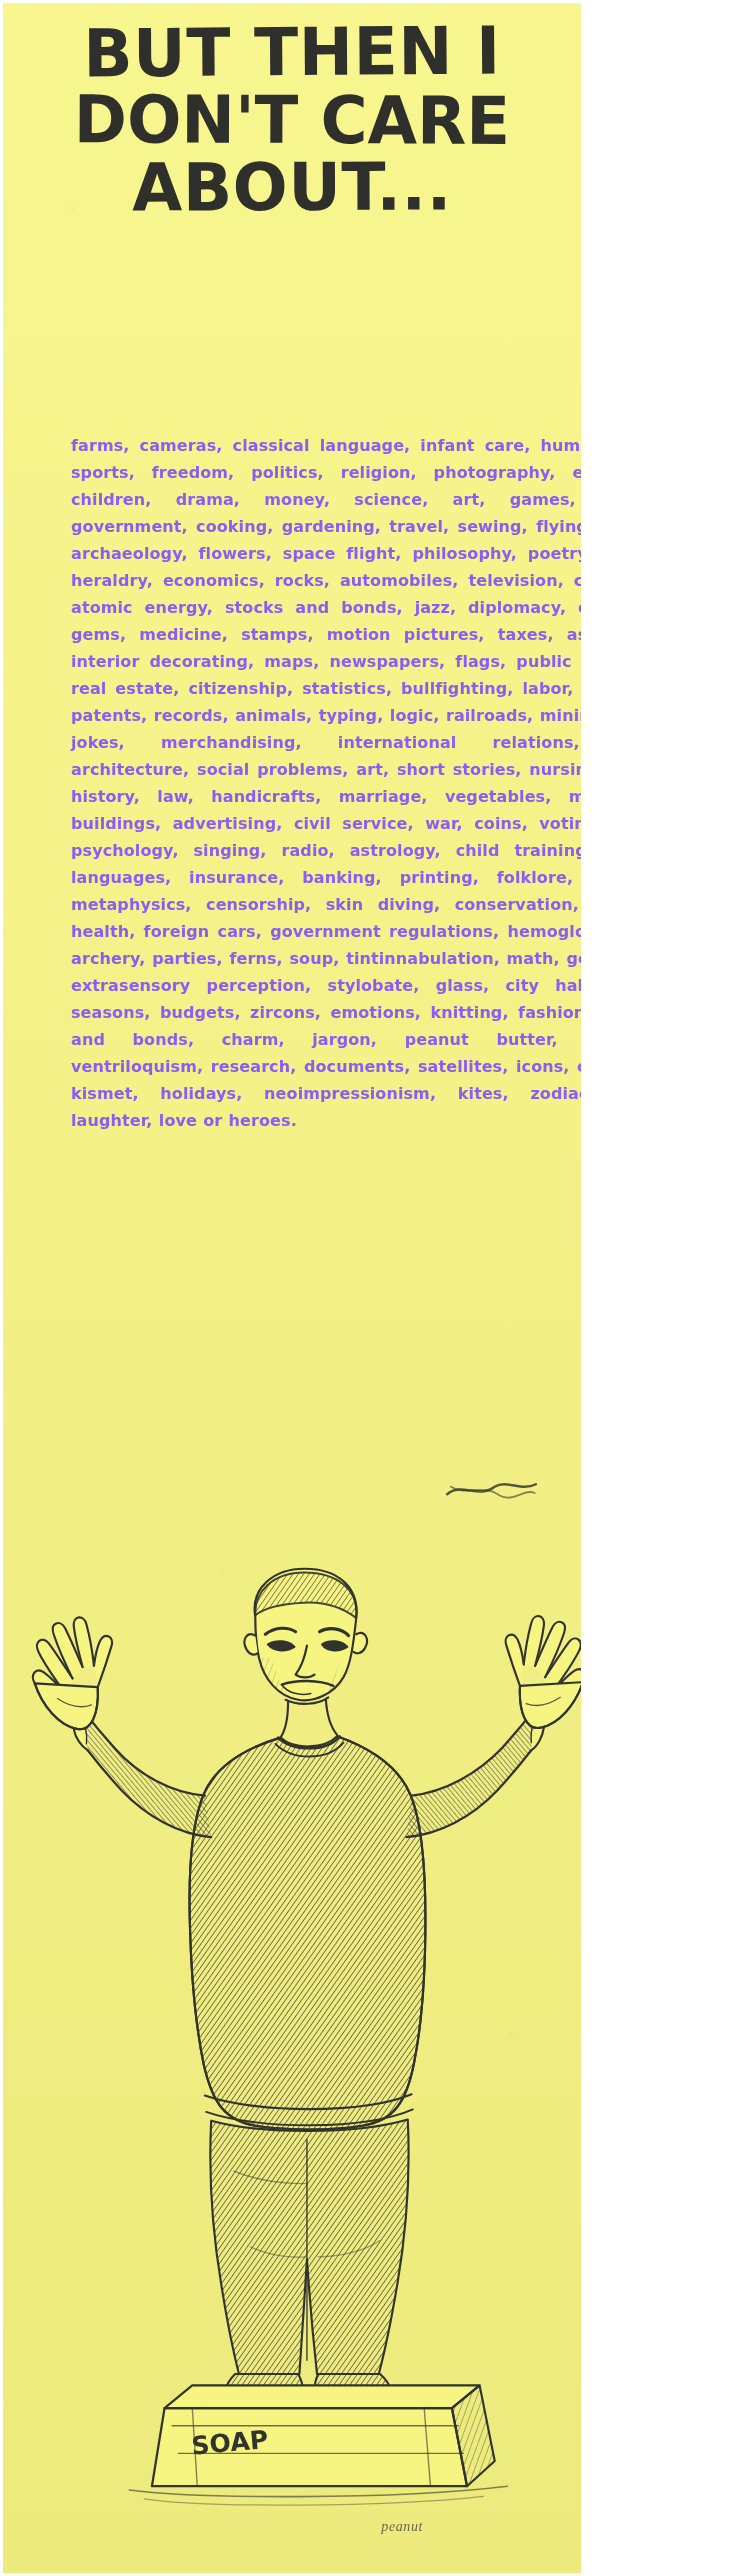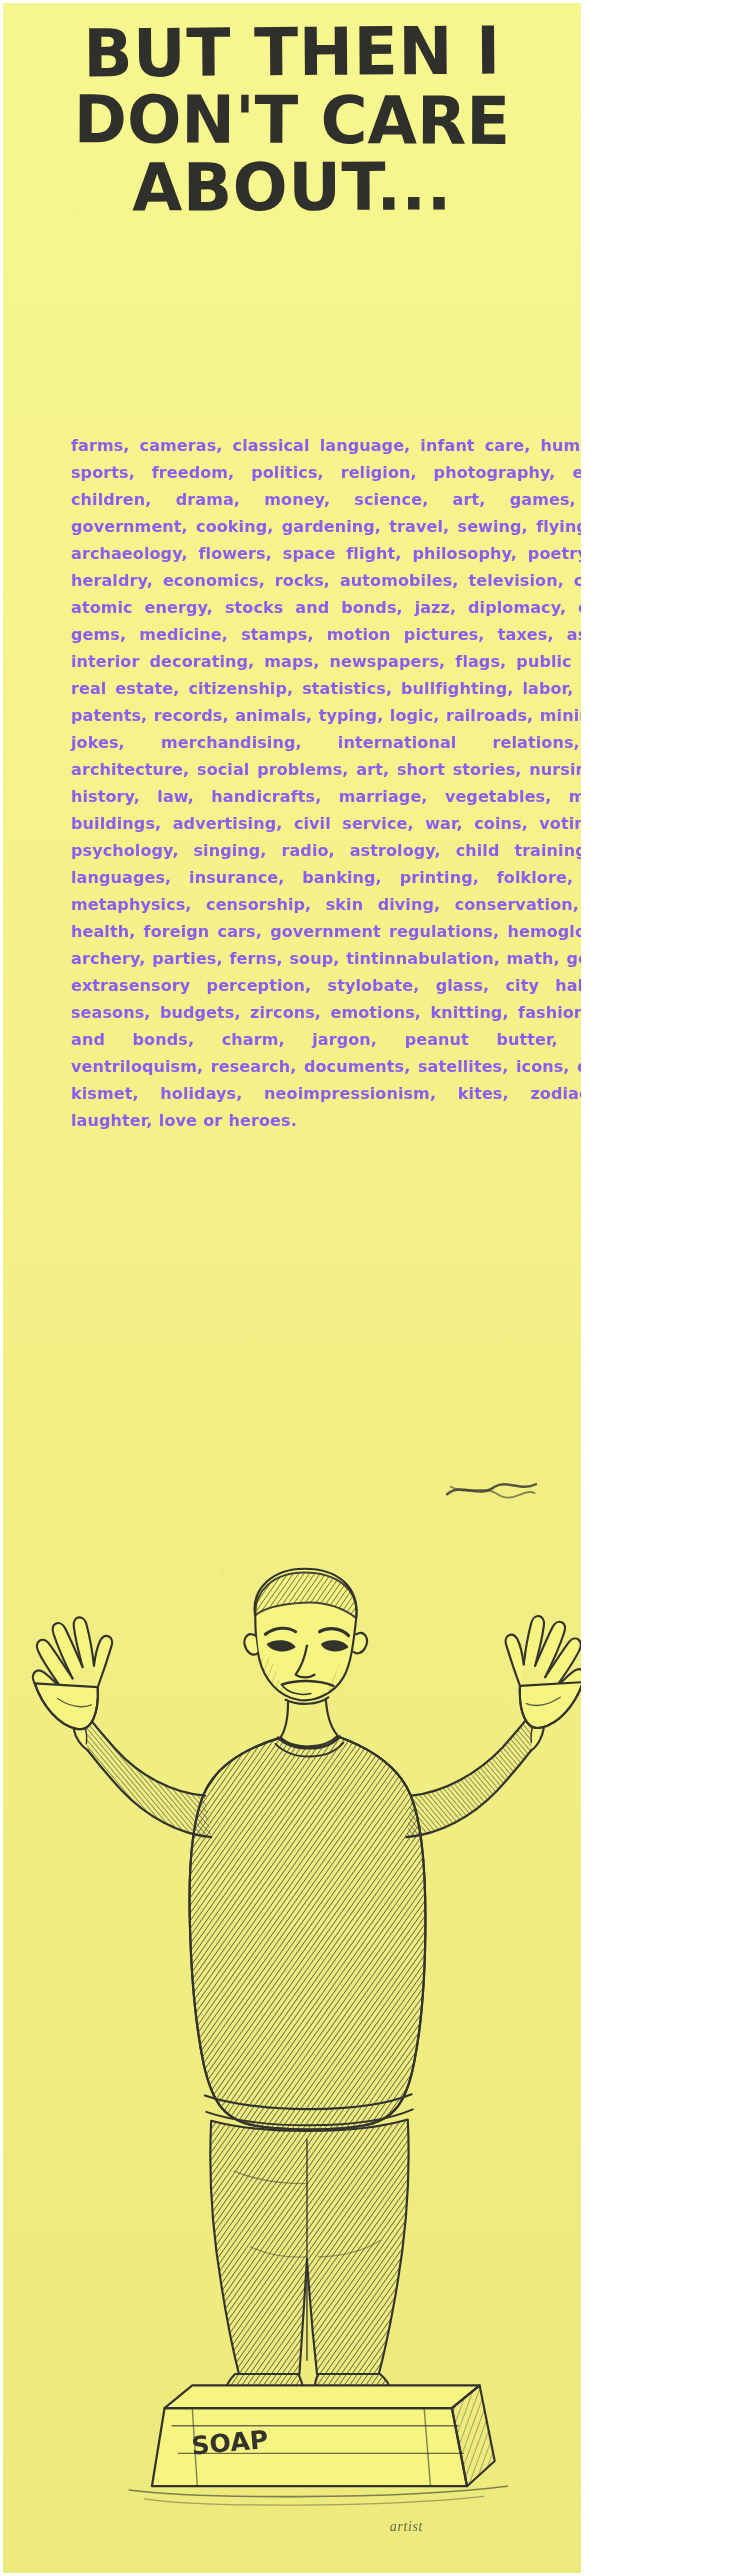--- a/index.html
+++ b/index.html
@@ -270,16 +270,16 @@
         <path d="M668 1376 L 678 1500" stroke-width="2.2" opacity="0.6"></path>
 
         <path d="M200 1506 C 300 1520, 620 1522, 800 1500" stroke-width="2.6" opacity="0.6"></path>
         <path d="M224 1520 C 320 1534, 600 1534, 762 1516" stroke-width="2" opacity="0.4"></path>
       </g>
 
       <text x="300" y="1450" font-family="DejaVu Sans, sans-serif" font-size="40" font-weight="bold" fill="#33332d" transform="rotate(-5 300 1450)">SOAP</text>
     </svg>
   </div>
 
-  <div class="signature">artist</div>
+  <div class="signature">peanut</div>
 
 </div>
 
 
 </body></html>

